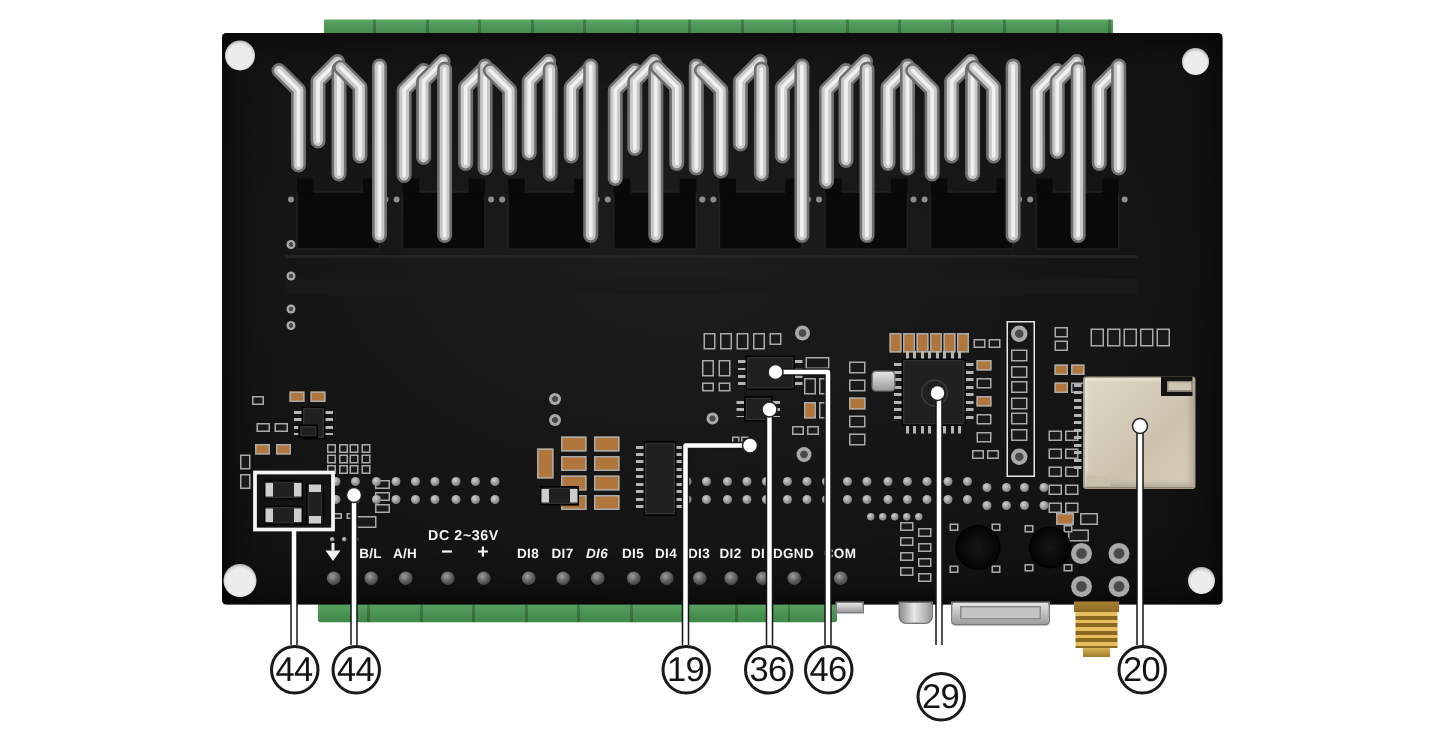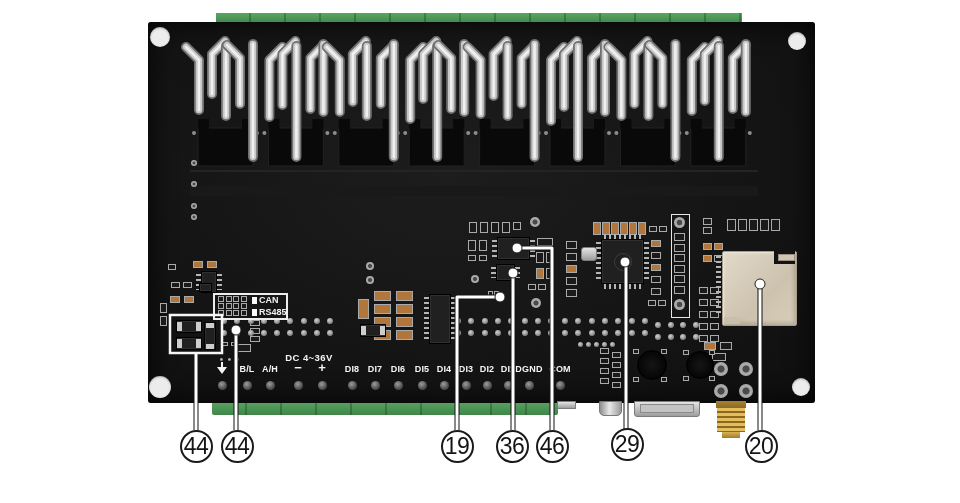--- a/index.html
+++ b/index.html
@@ -460,52 +460,42 @@
       <div class="abs " style="left: 599px; top: 401px; width: 23px; height: 15px; background: linear-gradient(90deg, rgb(143, 143, 143), rgb(232, 232, 232) 45%, rgb(154, 154, 154)); border-radius: 0px 0px 5px 5px; border: 1px solid rgb(119, 119, 119); box-sizing: border-box;"></div>
       <div class="abs metal" style="left: 634px; top: 401px; width: 66px; height: 16px; border-radius: 0px 0px 3px 3px;"></div>
       <div class="abs " style="left: 640px; top: 404px; width: 54px; height: 9px; background: rgb(196, 196, 196); border: 1px solid rgb(138, 138, 138); box-sizing: border-box;"></div>
       <div class="abs " style="left: 716px; top: 401px; width: 30px; height: 37px;">
         <div class="abs " style="left: 0px; top: 0px; width: 30px; height: 7px; background: linear-gradient(rgb(168, 129, 47), rgb(138, 106, 36));"></div>
         <div class="abs " style="left: 1px; top: 7px; width: 28px; height: 24px; background: repeating-linear-gradient(rgb(227, 189, 94) 0px, rgb(227, 189, 94) 2.5px, rgb(138, 104, 32) 2.5px, rgb(138, 104, 32) 5px);"></div>
         <div class="abs " style="left: 6px; top: 31px; width: 18px; height: 6px; background: linear-gradient(rgb(217, 178, 84), rgb(160, 124, 40));"></div>
       </div>
     </div>
 
-  <div class="abs legend">
-    <div class="lrow">
-      <span class="led"></span>
-      <span class="ltxt">CAN</span>
-    </div>
-    <div class="lrow">
-      <span class="led"></span>
-      <span class="ltxt">RS485</span>
-    </div>
-  </div>
-
-  <div class="abs silk power" style="left:309px;top:352px">DC 4~36V</div>
+
+  <div class="abs silk power" style="left:309px;top:352px">DC 2~36V</div>
 
   <div id="terminals" class="abs" style="left:0;top:0">
       <svg width="12" height="12" class="abs" style="left: 216px; top: 362px;">
         <rect x="5" y="0" width="2" height="5" fill="#f4f4f4"></rect>
         <polygon points="1,5 11,5 6,12" fill="#f4f4f4"></polygon>
       </svg>
       <div class="abs screw" style="left: 217.5px; top: 381px; width: 9px; height: 9px;"></div>
       <span class="abs silk lblT" style="left: 247px; top: 364px;">B/L</span>
       <div class="abs screw" style="left: 242.5px; top: 381px; width: 9px; height: 9px;"></div>
       <span class="abs silk lblT" style="left: 270px; top: 364px;">A/H</span>
       <div class="abs screw" style="left: 265.5px; top: 381px; width: 9px; height: 9px;"></div>
       <span class="abs silk lblBig" style="left: 298px; top: 360px;">−</span>
       <div class="abs screw" style="left: 293.5px; top: 381px; width: 9px; height: 9px;"></div>
       <span class="abs silk lblBig" style="left: 322px; top: 360px;">+</span>
       <div class="abs screw" style="left: 317.5px; top: 381px; width: 9px; height: 9px;"></div>
       <span class="abs silk lblT" style="left: 352px; top: 364px;">DI8</span>
       <div class="abs screw" style="left: 347.5px; top: 381px; width: 9px; height: 9px;"></div>
       <span class="abs silk lblT" style="left: 375px; top: 364px;">DI7</span>
       <div class="abs screw" style="left: 370.5px; top: 381px; width: 9px; height: 9px;"></div>
-      <span class="abs silk lblT" style="left: 398px; top: 364px;">DI6</span>
+      <span class="abs silk lblT" style="left: 398px; top: 364px; font-style: italic;">DI6</span>
       <div class="abs screw" style="left: 393.5px; top: 381px; width: 9px; height: 9px;"></div>
       <span class="abs silk lblT" style="left: 422px; top: 364px;">DI5</span>
       <div class="abs screw" style="left: 417.5px; top: 381px; width: 9px; height: 9px;"></div>
       <span class="abs silk lblT" style="left: 444px; top: 364px;">DI4</span>
       <div class="abs screw" style="left: 439.5px; top: 381px; width: 9px; height: 9px;"></div>
       <span class="abs silk lblT" style="left: 466px; top: 364px;">DI3</span>
       <div class="abs screw" style="left: 461.5px; top: 381px; width: 9px; height: 9px;"></div>
       <span class="abs silk lblT" style="left: 487px; top: 364px;">DI2</span>
       <div class="abs screw" style="left: 482.5px; top: 381px; width: 9px; height: 9px;"></div>
       <span class="abs silk lblT" style="left: 508px; top: 364px;">DI1</span>
@@ -539,16 +529,16 @@
       <polyline points="760,288 760,430" fill="none" stroke="#ffffff" stroke-width="3" stroke-linejoin="round"></polyline>
       <circle cx="760" cy="284" r="5" fill="#ffffff" stroke="#222" stroke-width="1"></circle>
     </svg>
 
   <div id="callouts" class="abs" style="left:0;top:0">
       <div class="abs co" style="left: 179.5px; top: 429.5px;">44</div>
       <div class="abs co" style="left: 220.5px; top: 429.5px;">44</div>
       <div class="abs co" style="left: 440.5px; top: 429.5px;">19</div>
       <div class="abs co" style="left: 495.5px; top: 429.5px;">36</div>
       <div class="abs co" style="left: 535.5px; top: 429.5px;">46</div>
-      <div class="abs co" style="left: 610.5px; top: 428px;">29</div>
+      <div class="abs co" style="left: 610.5px; top: 448px;">29</div>
       <div class="abs co" style="left: 744.5px; top: 429.5px;">20</div>
     </div>
 </div>
 
 </body></html>

